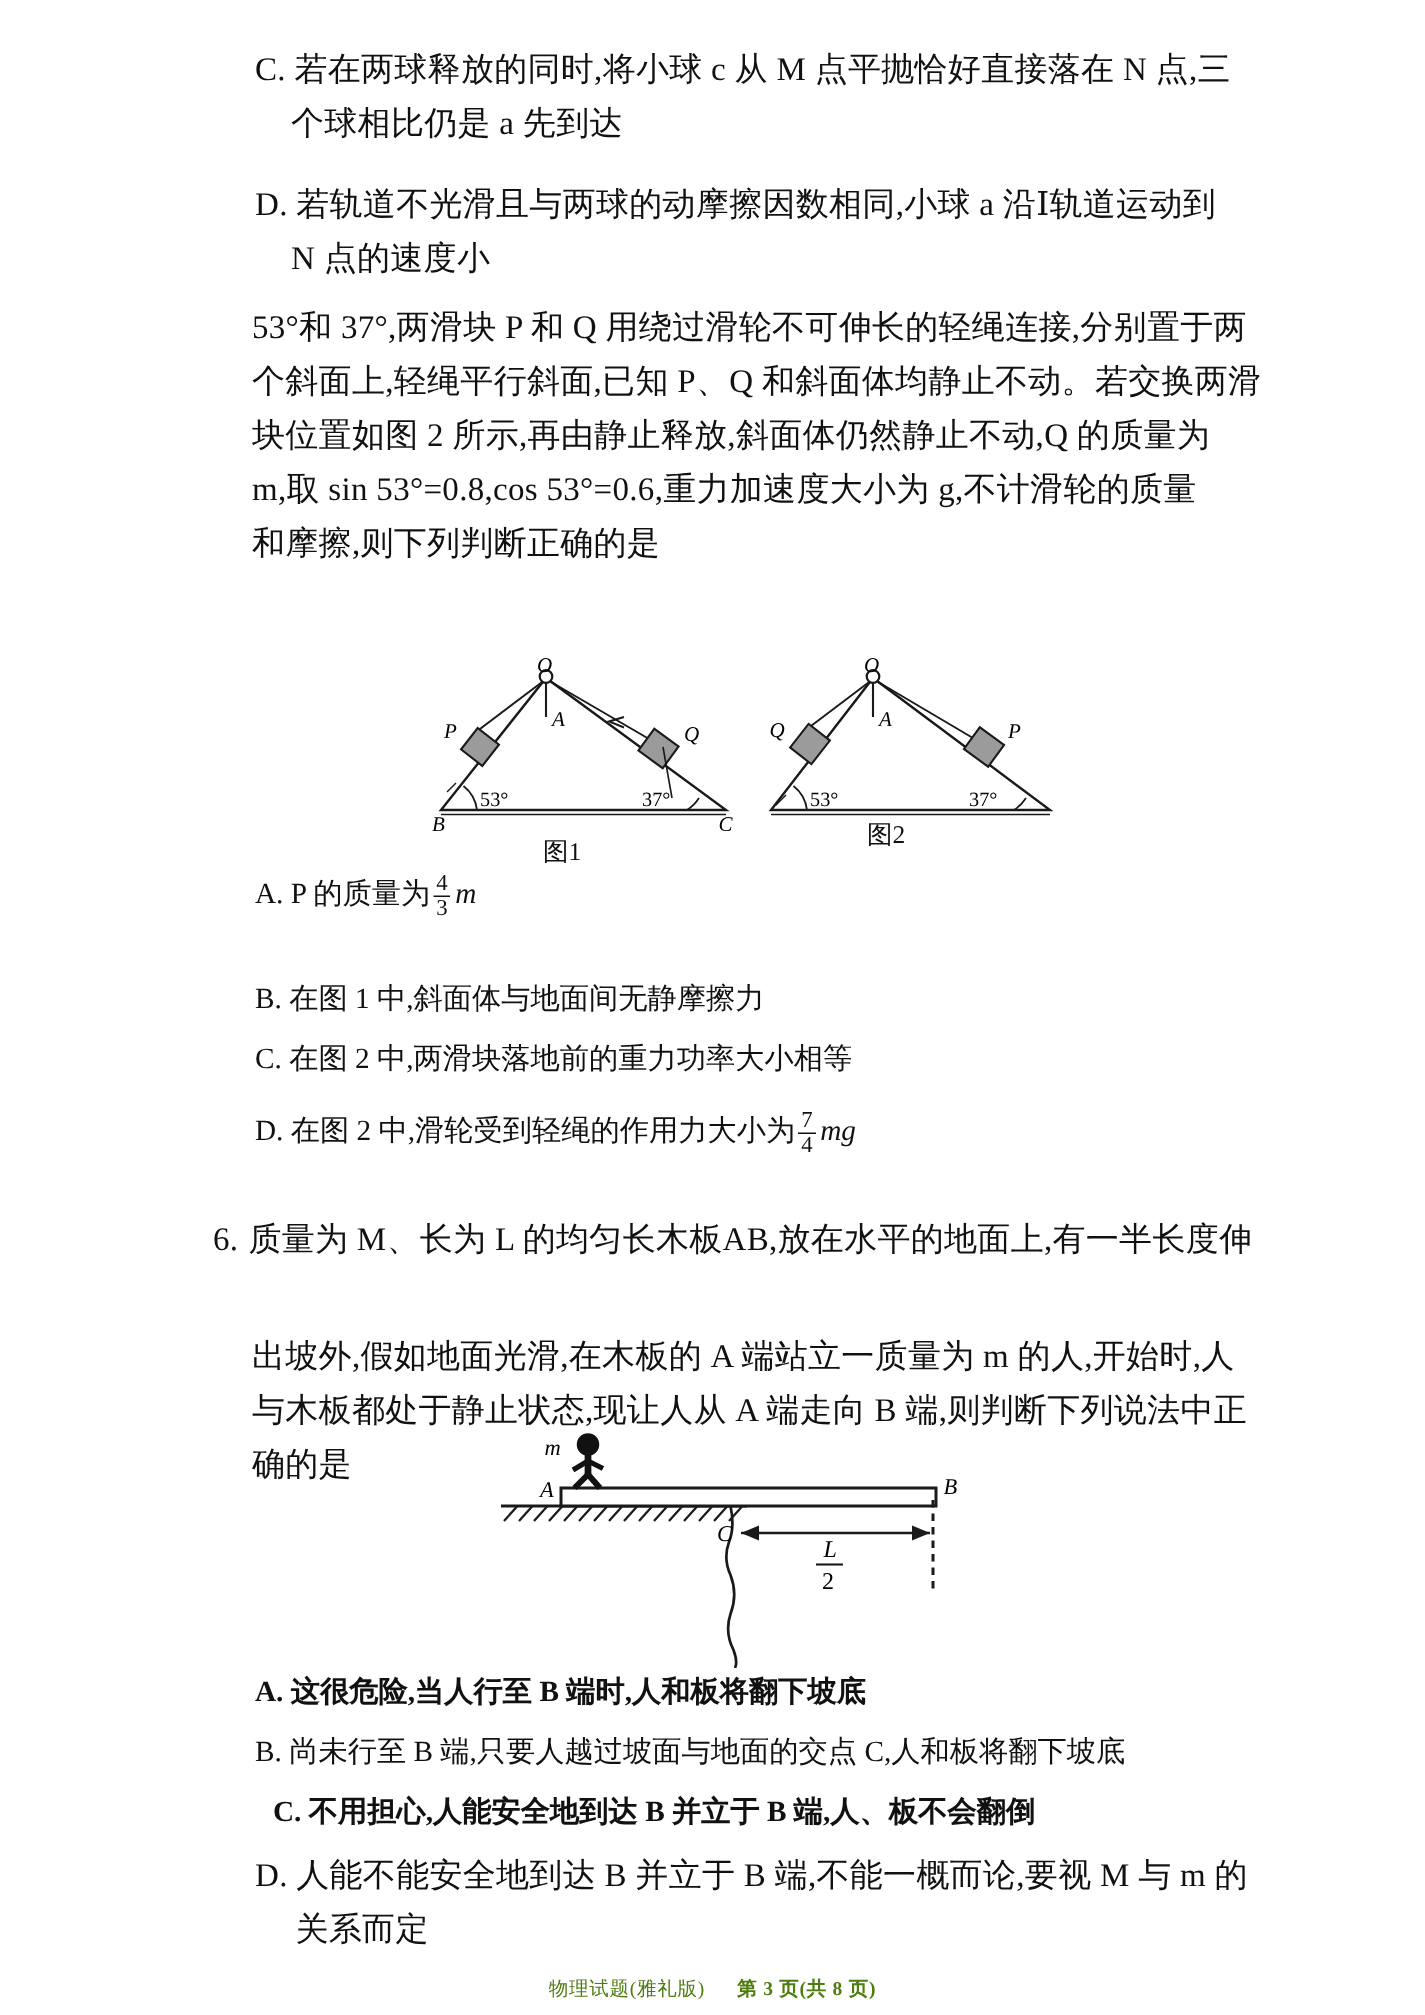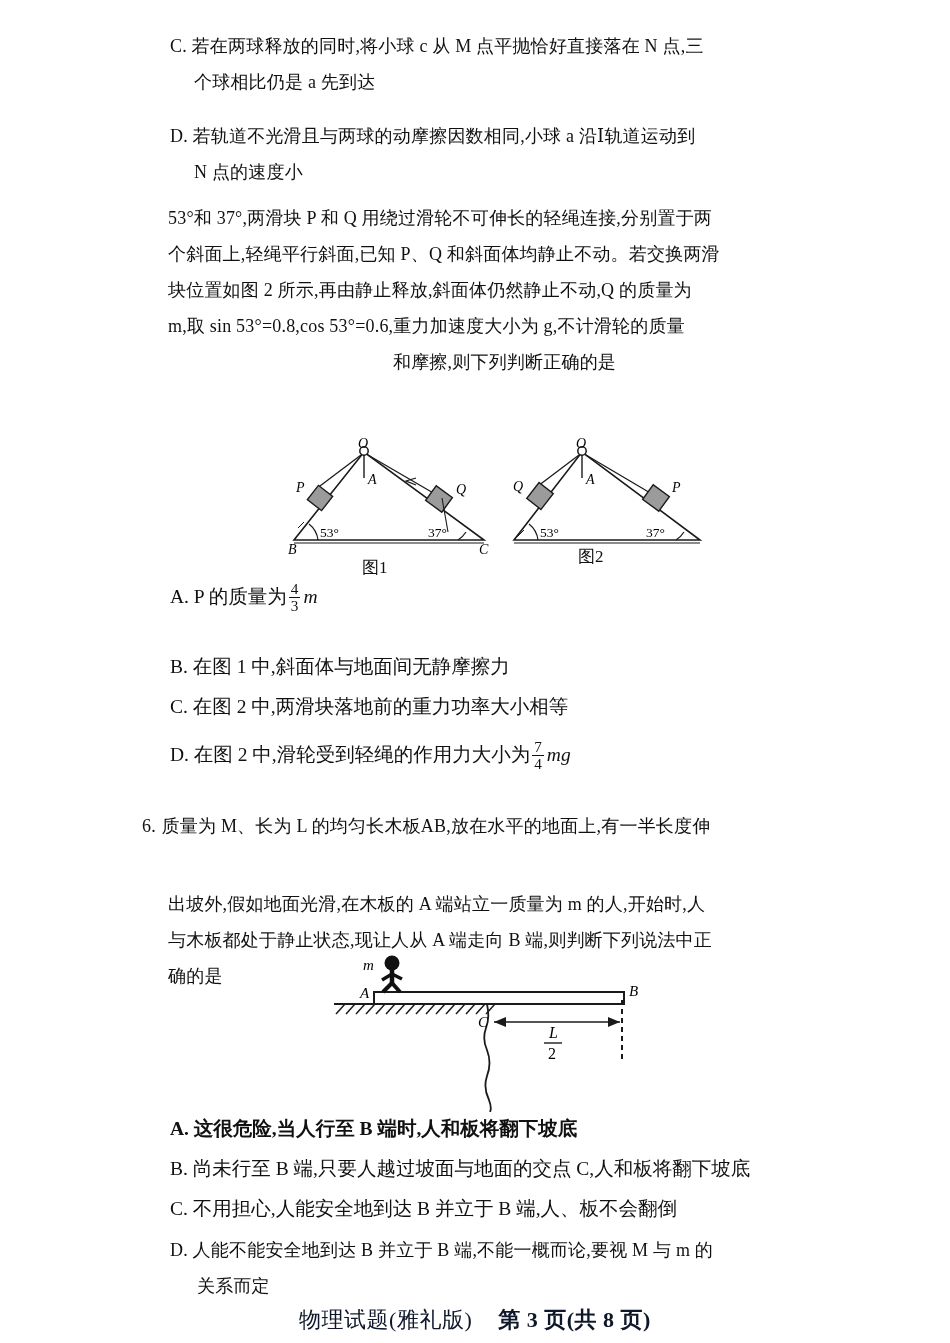--- a/index.html
+++ b/index.html
@@ -15,21 +15,21 @@
     color: #111;
     overflow: hidden;
   }
   .page {
     position: absolute;
     inset: 0;
     padding: 0;
   }
   
   .qline {
-    font-size: 18px;
+    font-size: 22px;
     line-height: 36px;
     letter-spacing: 0.2px;
     white-space: nowrap;
   }
   .opt {
     position: absolute;
     font-size: 19.5px;
     line-height: 34px;
     white-space: nowrap;
   }
@@ -67,22 +67,22 @@
     font-size: 17px;
     font-family: "Liberation Serif", serif;
   }
 
   
   .footer {
     position: absolute;
     left: 0; right: 0;
     bottom: 8px;
     text-align: center;
-    font-size: 22px;
-    color: #0f172a;
+    font-size: 13px;
+    color: #4d7c0f;
     letter-spacing: 0.5px;
   }
   .footer .bold { font-weight: bold; }
 
   svg { display: block; }
   .figwrap { position: absolute; }
 </style>
 </head>
 <body>
 
@@ -114,21 +114,21 @@
     </div>
     <div class="qline" style="padding-left:27px;">
       <span>个斜面上,轻绳平行斜面,已知 P、Q 和斜面体均静止不动。若交换两滑</span>
     </div>
     <div class="qline" style="padding-left:27px;">
       <span>块位置如图 2 所示,再由静止释放,斜面体仍然静止不动,Q 的质量为</span>
     </div>
     <div class="qline" style="padding-left:27px;">
       <span>m,取 sin 53°=0.8,cos 53°=0.6,重力加速度大小为 g,不计滑轮的质量</span>
     </div>
-    <div class="qline" style="padding-left:27px;text-align:center;">
+    <div class="qline" style="padding-left:27px;">
       <span>和摩擦,则下列判断正确的是</span>
     </div>
   </div>
 
   <div class="figwrap" style="left:276px; top:436px;">
     <svg width="226" height="118" viewBox="0 0 226 118">
 
       <path d="M 18 104 L 208 104 L 88 16 Z" fill="none" stroke="#1a1a1a" stroke-width="1.6"></path>
 
       <line x1="18" y1="107" x2="208" y2="107" stroke="#1a1a1a" stroke-width="1.1"></line>
@@ -298,21 +298,21 @@
   <div class="opt" style="left:170px; top:1112px;font-weight:bold;">
     <span class="lbl">A.</span>
     <span>这很危险,当人行至 B 端时,人和板将翻下坡底</span>
   </div>
 
   <div class="opt" style="left:170px; top:1152px;">
     <span class="lbl">B.</span>
     <span>尚未行至 B 端,只要人越过坡面与地面的交点 C,人和板将翻下坡底</span>
   </div>
 
-  <div class="opt" style="left:170px; top:1192px;">
+  <div class="opt" style="left:182px; top:1192px;font-weight:bold;">
     <span class="lbl">C.</span>
     <span>不用担心,人能安全地到达 B 并立于 B 端,人、板不会翻倒</span>
   </div>
 
   <div class="abs" style="left:170px; top:1232px;">
     <div class="qline">
       <span class="lbl">D.</span>
       <span>人能不能安全地到达 B 并立于 B 端,不能一概而论,要视 M 与 m 的</span>
     </div>
     <div class="qline" style="padding-left:27px;">

